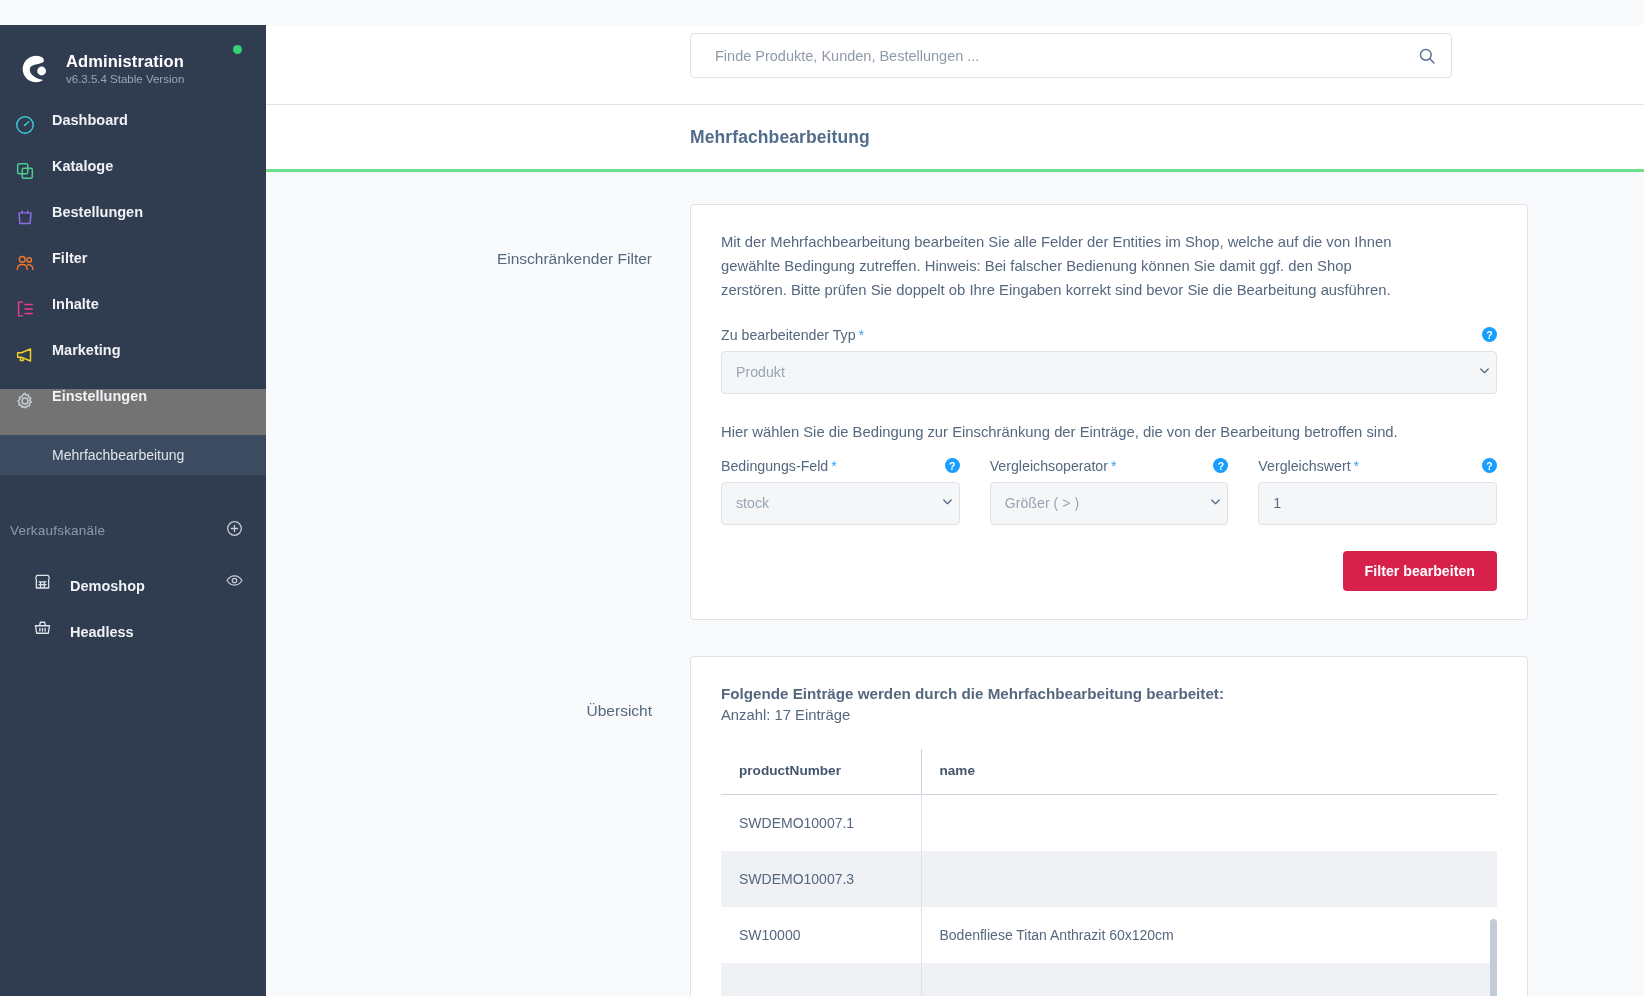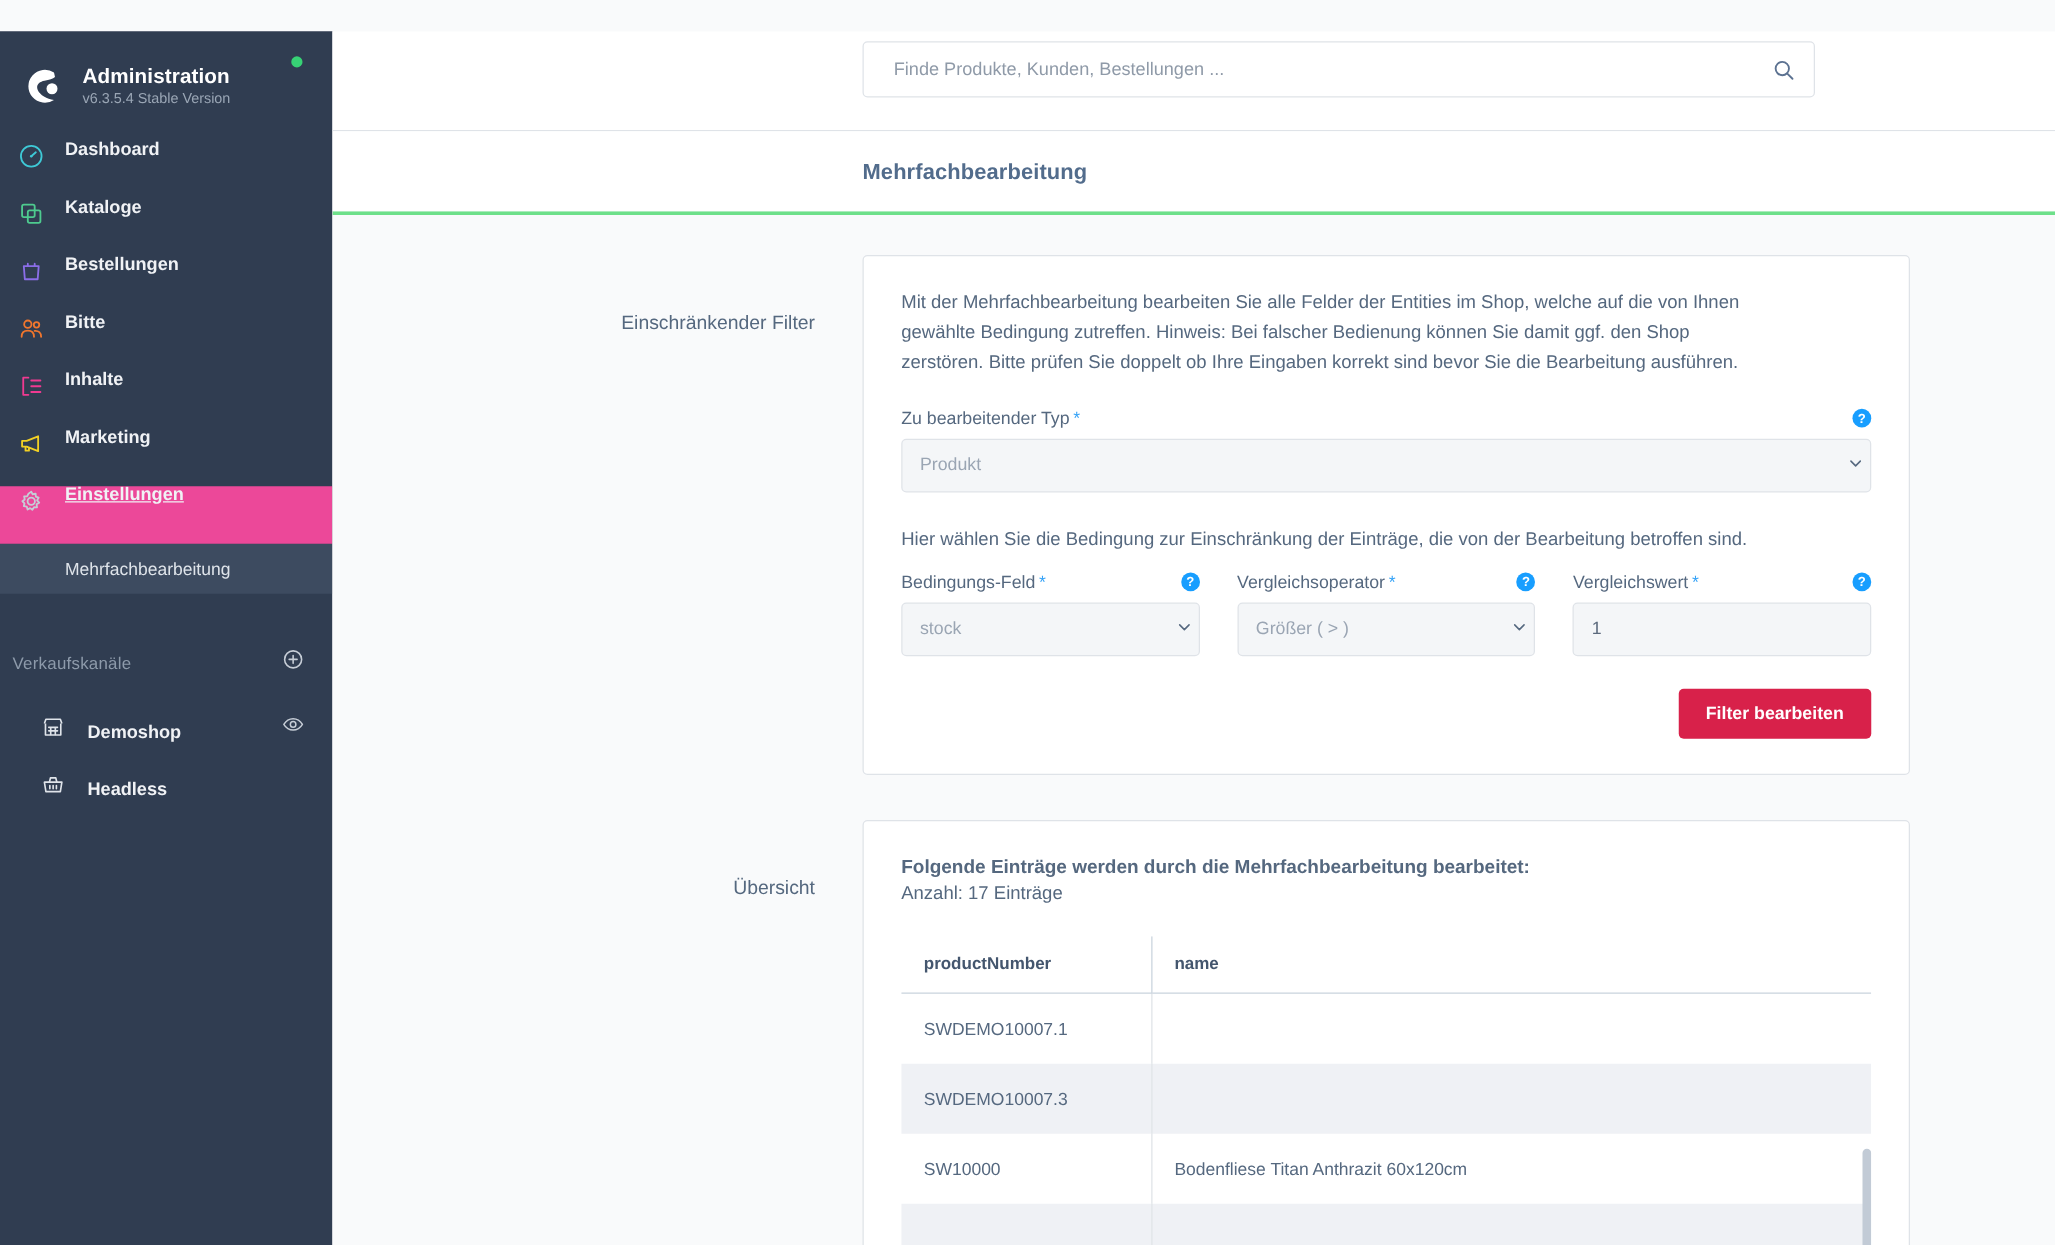--- a/index.html
+++ b/index.html
@@ -43,21 +43,21 @@
     background: #37d275;
   }
 
   .nav { margin-top: 14px; }
   .nav-item {
     display: flex; align-items: flex-start;
     height: 46px; padding: 0 0 0 14px;
     font-size: 14.5px; color: #f0f2f5; font-weight: bold;
     cursor: pointer; position: relative;
   }
-  .nav-item.active { background: #ec4899; text-decoration: underline; }
+  .nav-item.active { background: #737373; }
   .nav-icon {
     width: 30px; height: 24px; flex: 0 0 30px;
     display: flex; align-items: center; justify-content: flex-start;
     margin-right: 8px;
   }
   .nav-label { line-height: 1; }
 
   .sub-item {
     height: 40px; display: flex; align-items: center;
     padding-left: 52px; font-size: 14px; color: #dfe4ea;
@@ -293,21 +293,21 @@
 
       <div class="nav-item">
         <span class="nav-icon">
           <svg width="22" height="22" viewBox="0 0 24 24" fill="none" stroke="#f0762d" stroke-width="1.6">
             <circle cx="9" cy="8" r="3.2"></circle>
               <path d="M3.6 19 C3.6 15.4 6 13.6 9 13.6 C12 13.6 14.4 15.4 14.4 19" stroke-linecap="round"></path>
             <circle cx="16.6" cy="8.6" r="2.4"></circle>
               <path d="M15 13.9 C18.4 13.6 20.6 15.4 20.6 19" stroke-linecap="round"></path>
           </svg>
         </span>
-        <span class="nav-label">Bitte</span>
+        <span class="nav-label">Filter</span>
       </div>
 
       <div class="nav-item">
         <span class="nav-icon">
           <svg width="22" height="22" viewBox="0 0 24 24" fill="none" stroke="#f03a91" stroke-width="1.6">
             <path d="M9.5 4.5 H5 V19.5 H9.5" stroke-linecap="round" stroke-linejoin="round"></path>
             <path d="M12 7 H20 M12 12 H20 M12 17 H20" stroke-linecap="round"></path>
           </svg>
         </span>
         <span class="nav-label">Inhalte</span>

